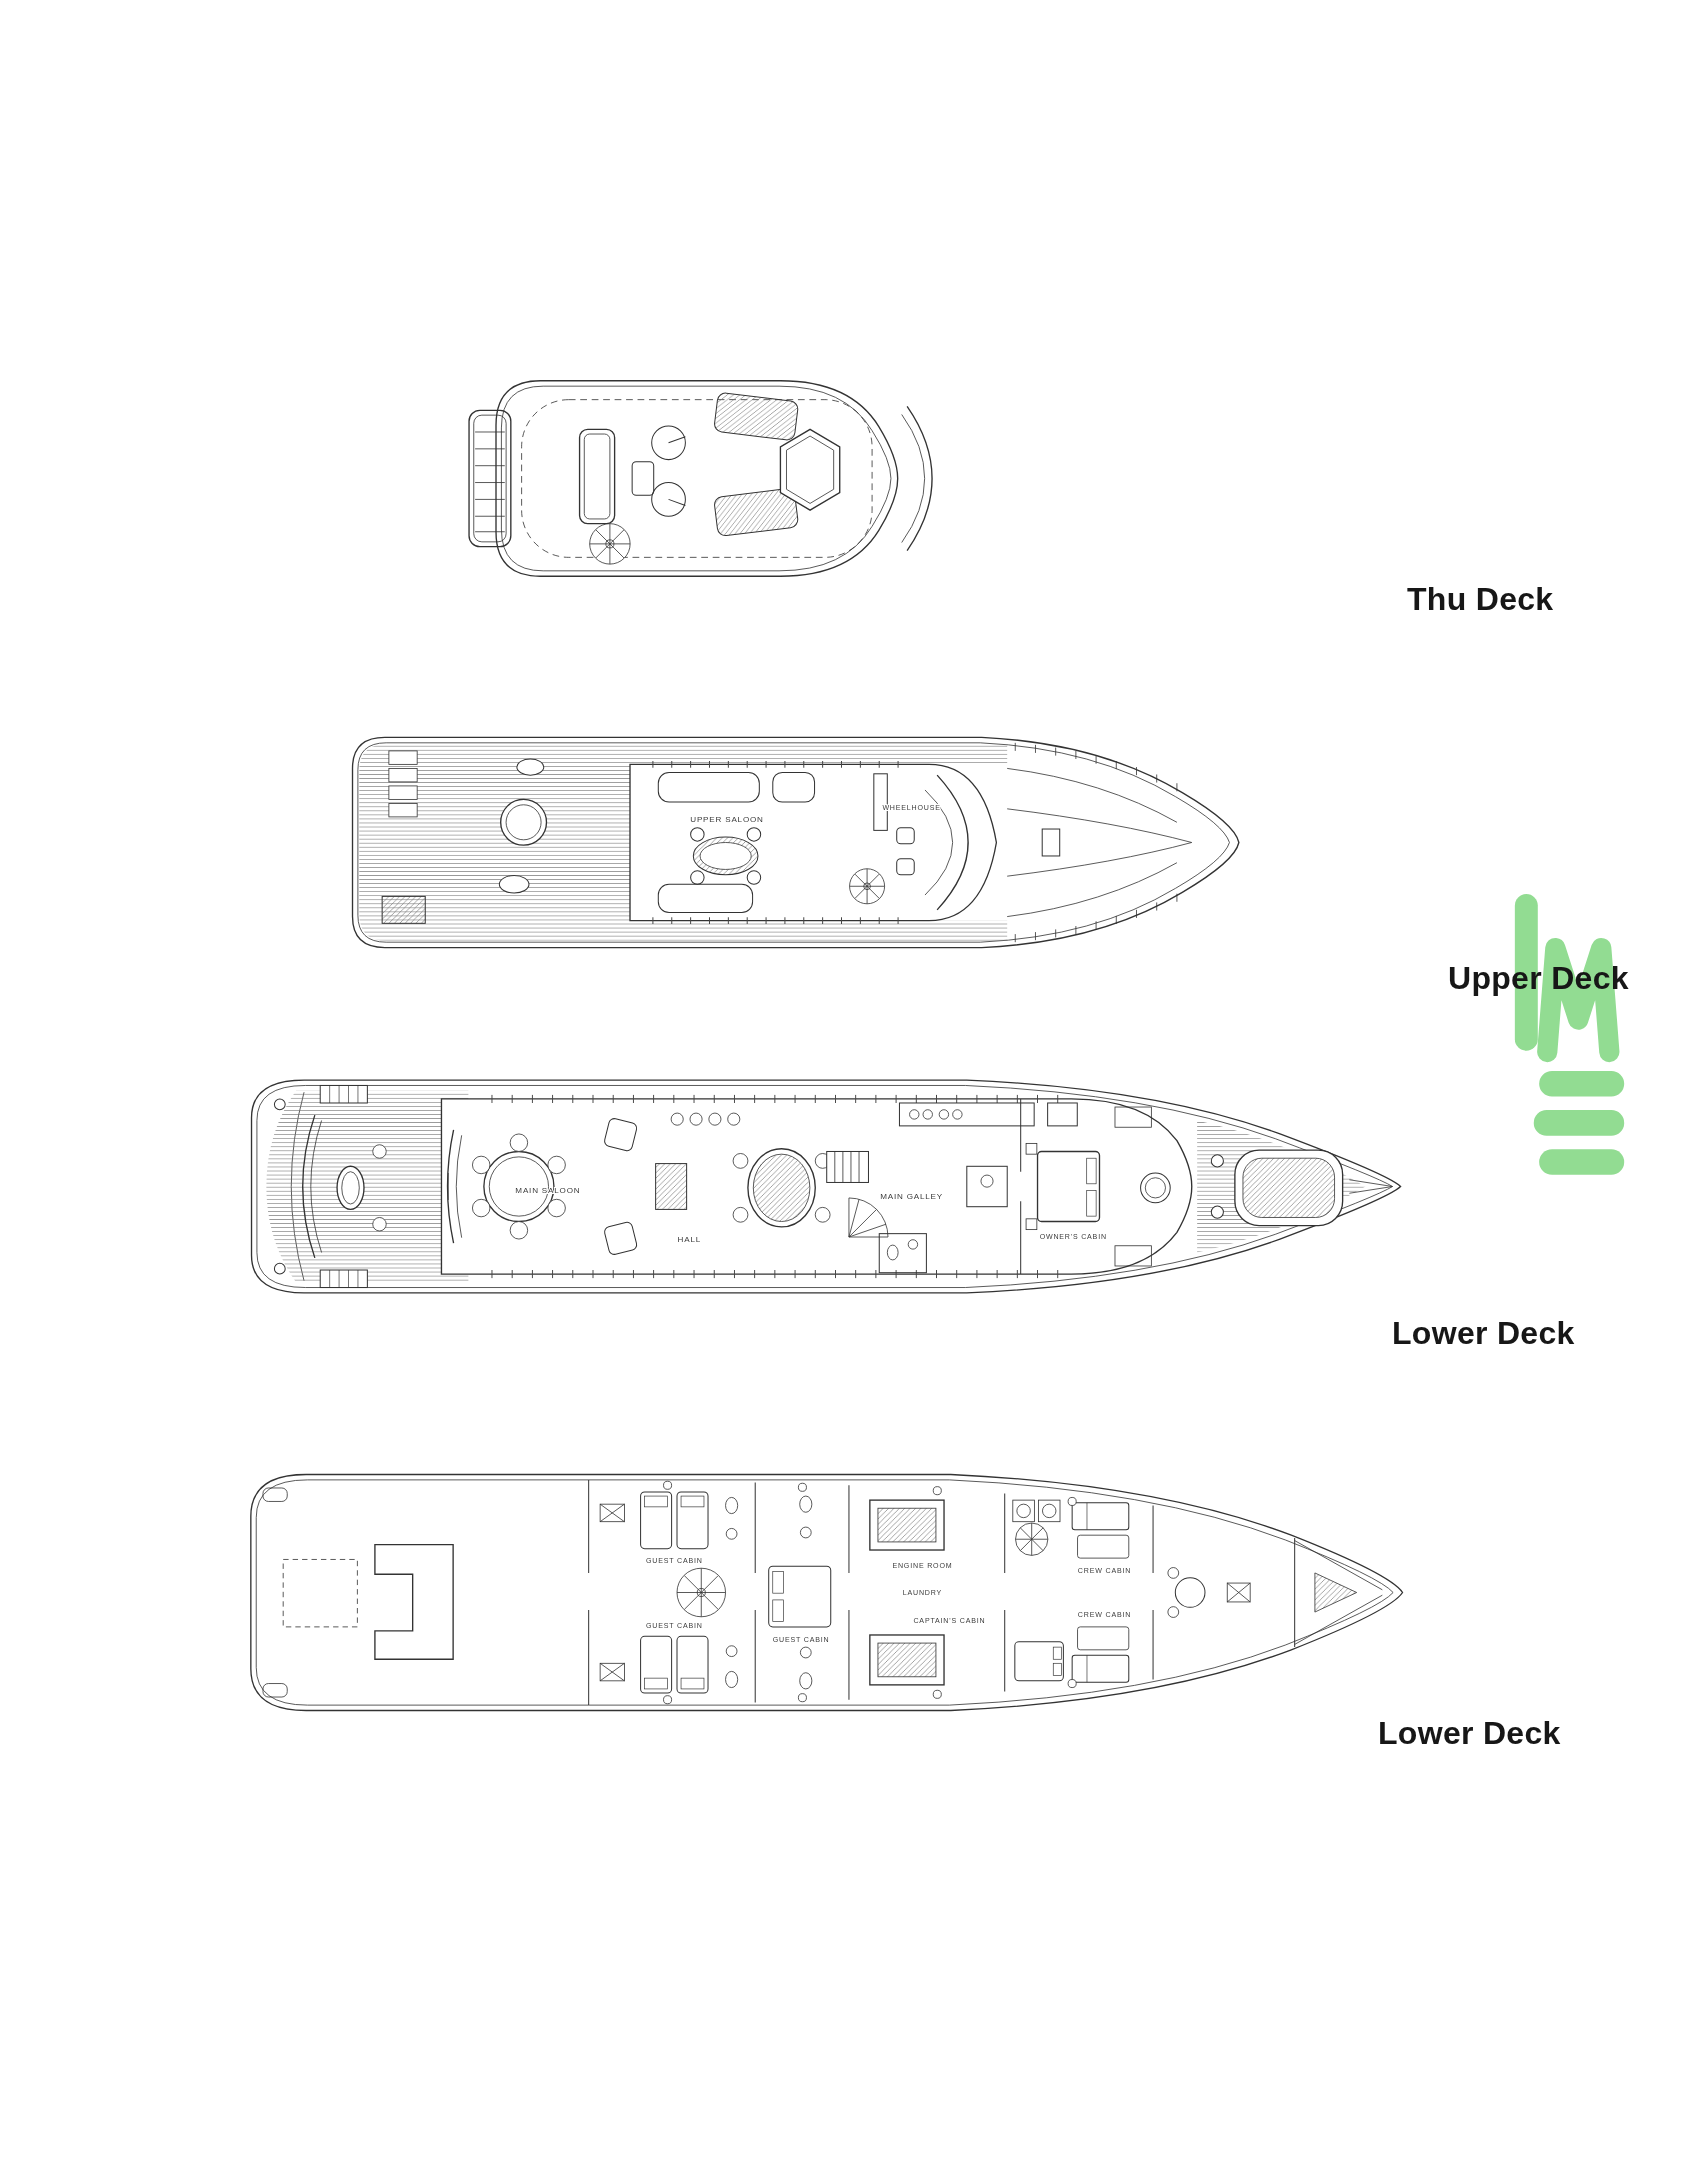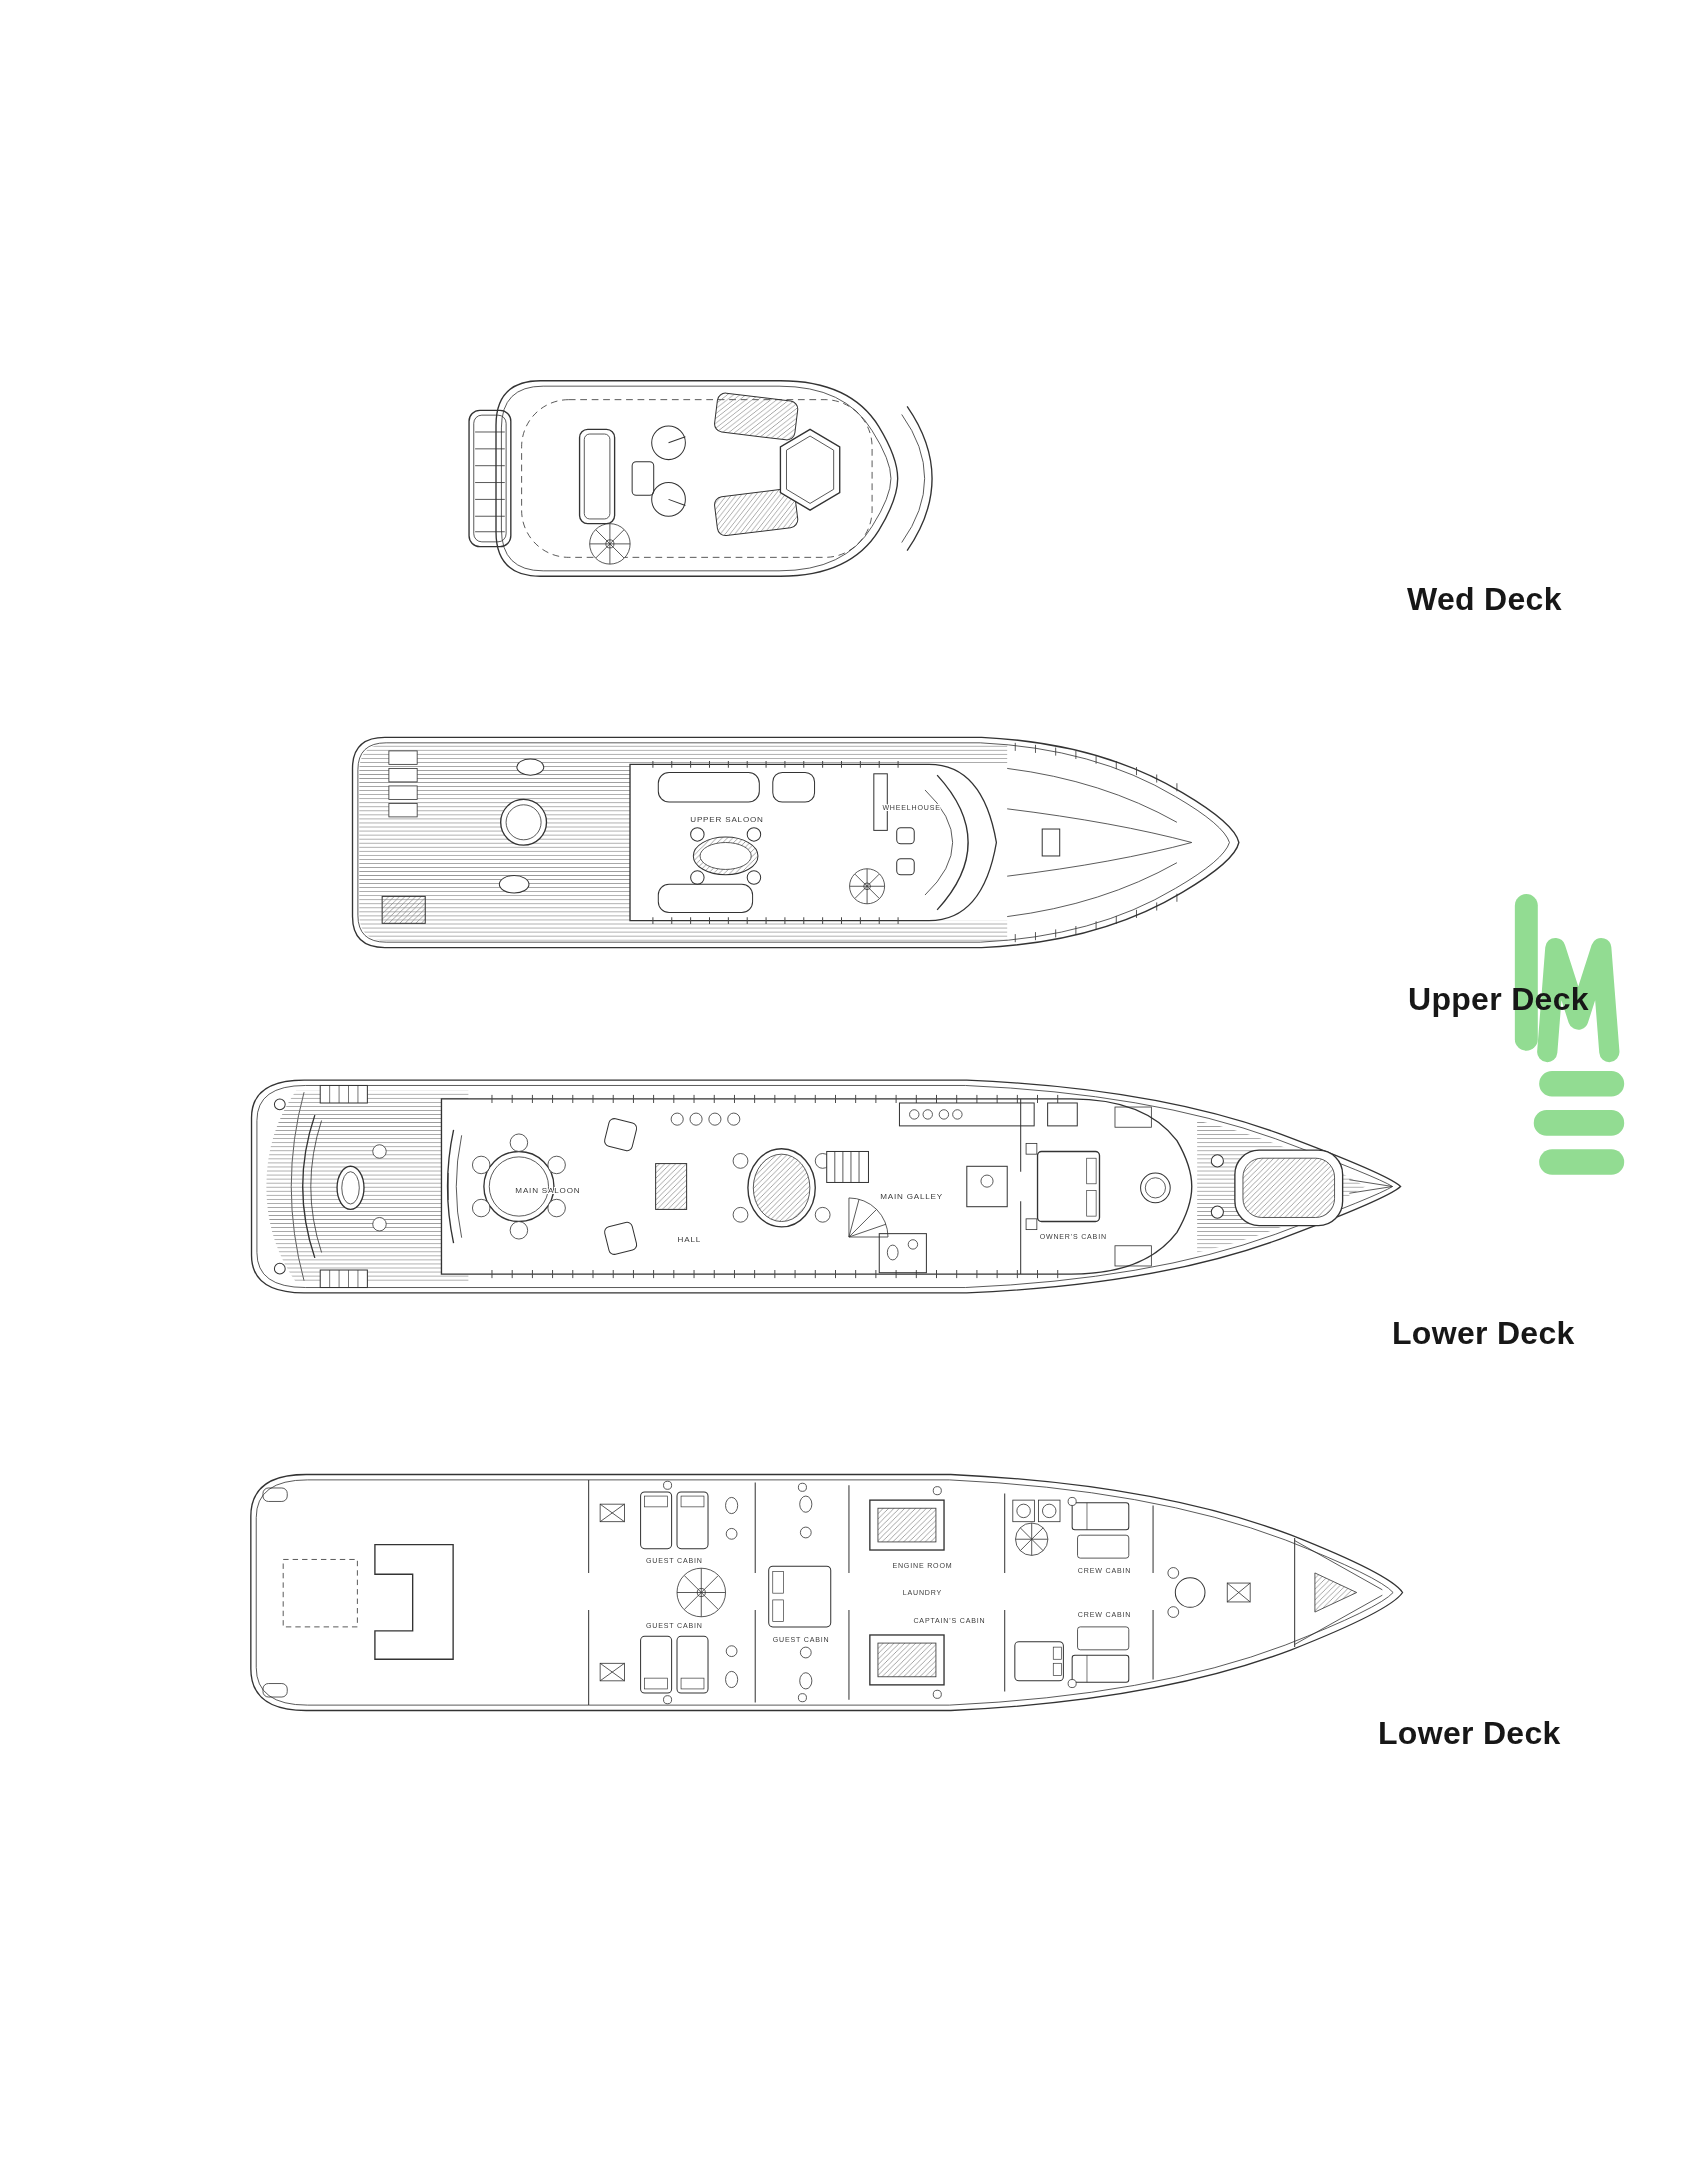--- a/index.html
+++ b/index.html
@@ -467,19 +467,19 @@
     <text class="room-label room-label-sm" x="650" y="146">GUEST CABIN</text>
     <text class="room-label room-label-sm" x="650" y="242">GUEST CABIN</text>
     <text class="room-label room-label-sm" x="838" y="262">GUEST CABIN</text>
     <text class="room-label room-label-sm" x="1018" y="152">ENGINE ROOM</text>
     <text class="room-label room-label-sm" x="1018" y="193">LAUNDRY</text>
     <text class="room-label room-label-sm" x="1058" y="234">CAPTAIN'S CABIN</text>
     <text class="room-label room-label-sm" x="1288" y="160">CREW CABIN</text>
     <text class="room-label room-label-sm" x="1288" y="226">CREW CABIN</text>
   </svg>
 
-  <div class="deck-label" style="left:1407px;top:581px;">Wed Deck</div>
-  <div class="deck-label" style="left:1408px;top:960px;margin-top:21px;">Upper Deck</div>
+  <div class="deck-label" style="left:1407px;top:581px;">Thu Deck</div>
+  <div class="deck-label" style="left:1448px;top:960px;">Upper Deck</div>
   <div class="deck-label" style="left:1392px;top:1315px;">Lower Deck</div>
   <div class="deck-label" style="left:1378px;top:1715px;">Lower Deck</div>
 
 </div>
 
 
 </body></html>

